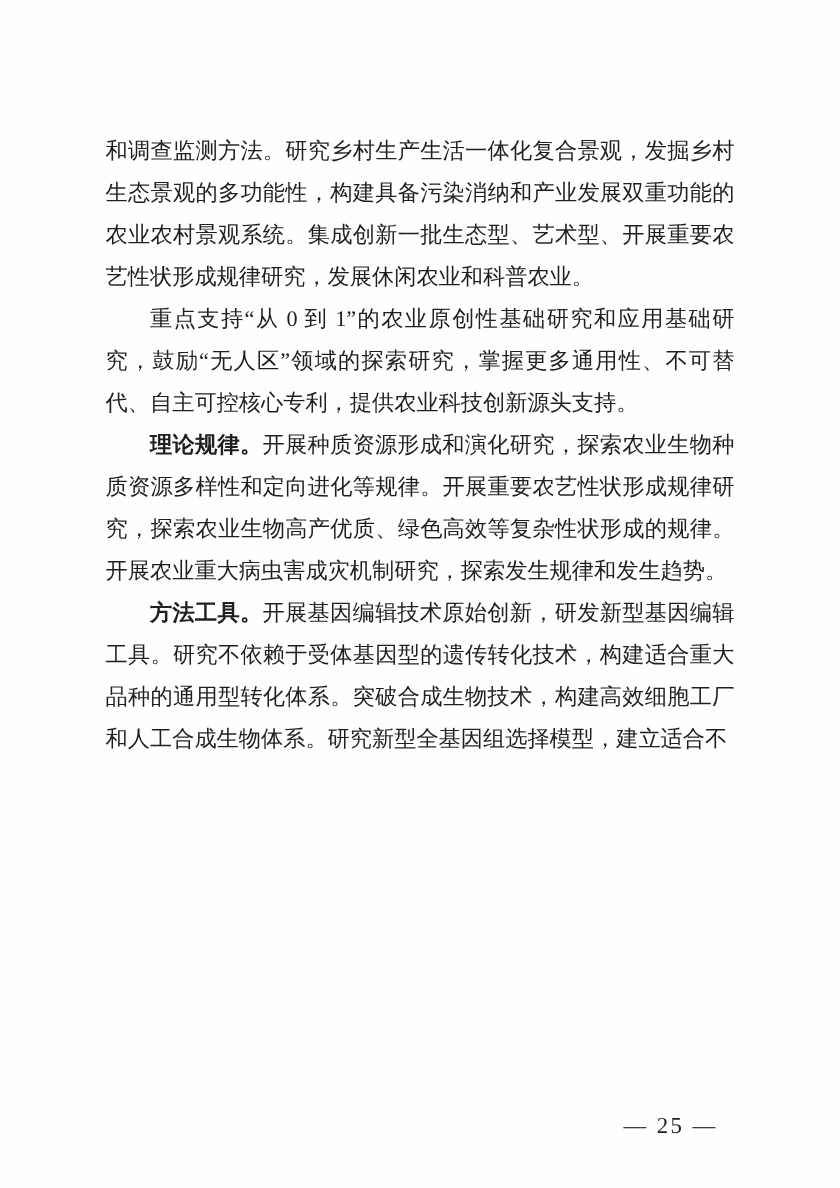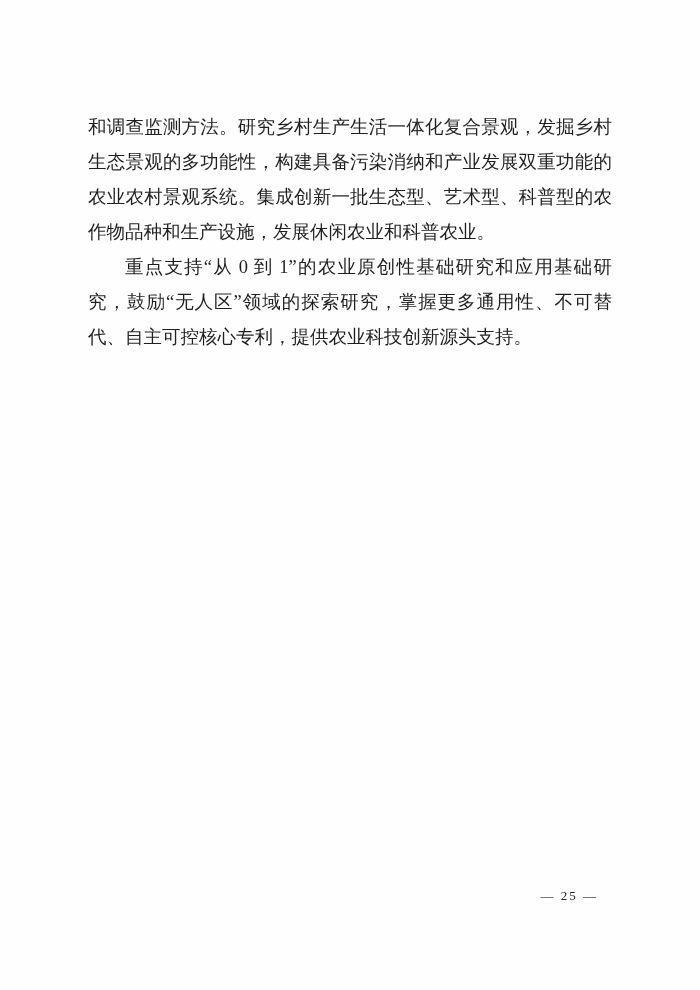--- a/index.html
+++ b/index.html
@@ -35,44 +35,50 @@
   }
   .heading {
     font-weight: bold;
     text-indent: 2em;
   }
   .lead {
     font-weight: bold;
   }
   .page-footer {
     position: absolute;
-    top: 888px;
+    top: 928px;
     right: 102px;
-    font-size: 13px;
+    font-size: 19px;
     letter-spacing: 2px;
     color: #1f1f1f;
   }
 </style>
 </head>
 <body>
 
 <div class="page">
 
   <div class="text-block">
 
     <p>
-      <span>和调查监测方法。研究乡村生产生活一体化复合景观，发掘乡村生态景观的多功能性，构建具备污染消纳和产业发展双重功能的农业农村景观系统。集成创新一批生态型、艺术型、科普型的农作物品种和生产设施，发展休闲农业和科普农业。</span>
+      <span>和调查监测方法。研究乡村生产生活一体化复合景观，发掘乡村生态景观的多功能性，构建具备污染消纳和产业发展双重功能的农业农村景观系统。集成创新一批生态型、艺术型、开展重要农艺性状形成规律研究，发展休闲农业和科普农业。</span>
     </p>
 
 
 
     <p class="indent">
       <span>重点支持“从 0 到 1”的农业原创性基础研究和应用基础研究，鼓励“无人区”领域的探索研究，掌握更多通用性、不可替代、自主可控核心专利，提供农业科技创新源头支持。</span>
     </p>
 
+    <p class="indent">
+      <span class="lead">理论规律。</span><span>开展种质资源形成和演化研究，探索农业生物种质资源多样性和定向进化等规律。开展重要农艺性状形成规律研究，探索农业生物高产优质、绿色高效等复杂性状形成的规律。开展农业重大病虫害成灾机制研究，探索发生规律和发生趋势。</span>
+    </p>
 
 
+    <p class="indent">
+      <span class="lead">方法工具。</span><span>开展基因编辑技术原始创新，研发新型基因编辑工具。研究不依赖于受体基因型的遗传转化技术，构建适合重大品种的通用型转化体系。突破合成生物技术，构建高效细胞工厂和人工合成生物体系。研究新型全基因组选择模型，建立适合不</span>
+    </p>
 
   </div>
 
   <div class="page-footer">— 25 —</div>
 
 </div>
 
 </body></html>

